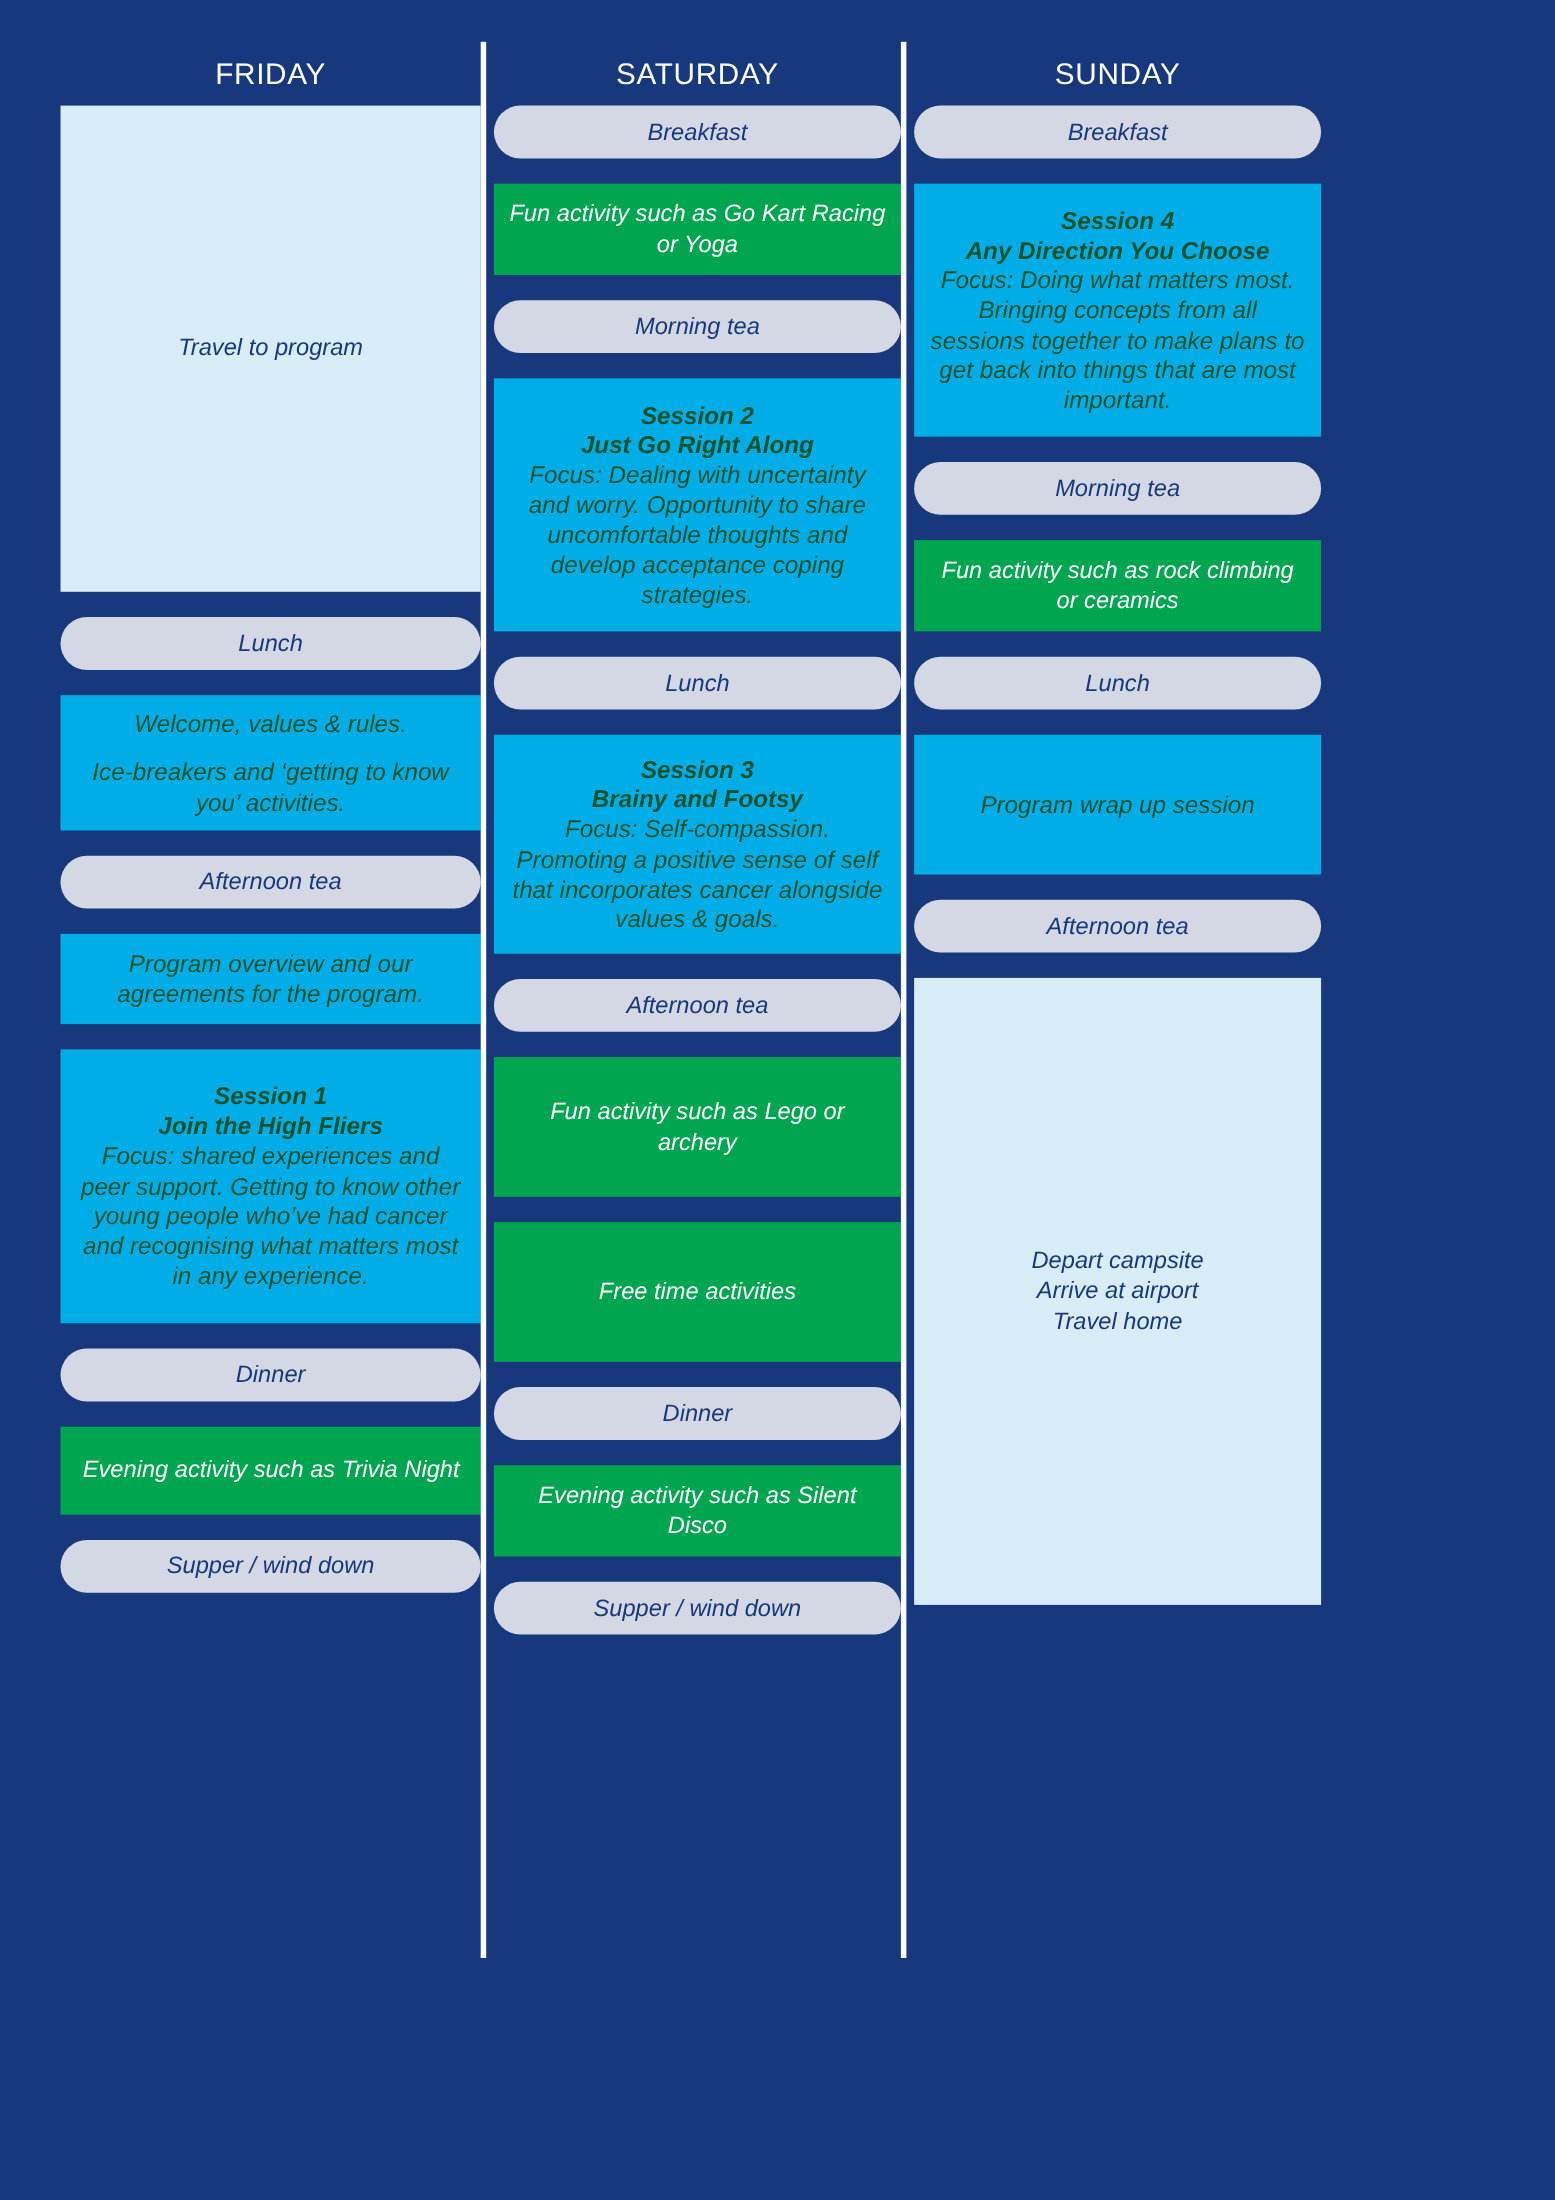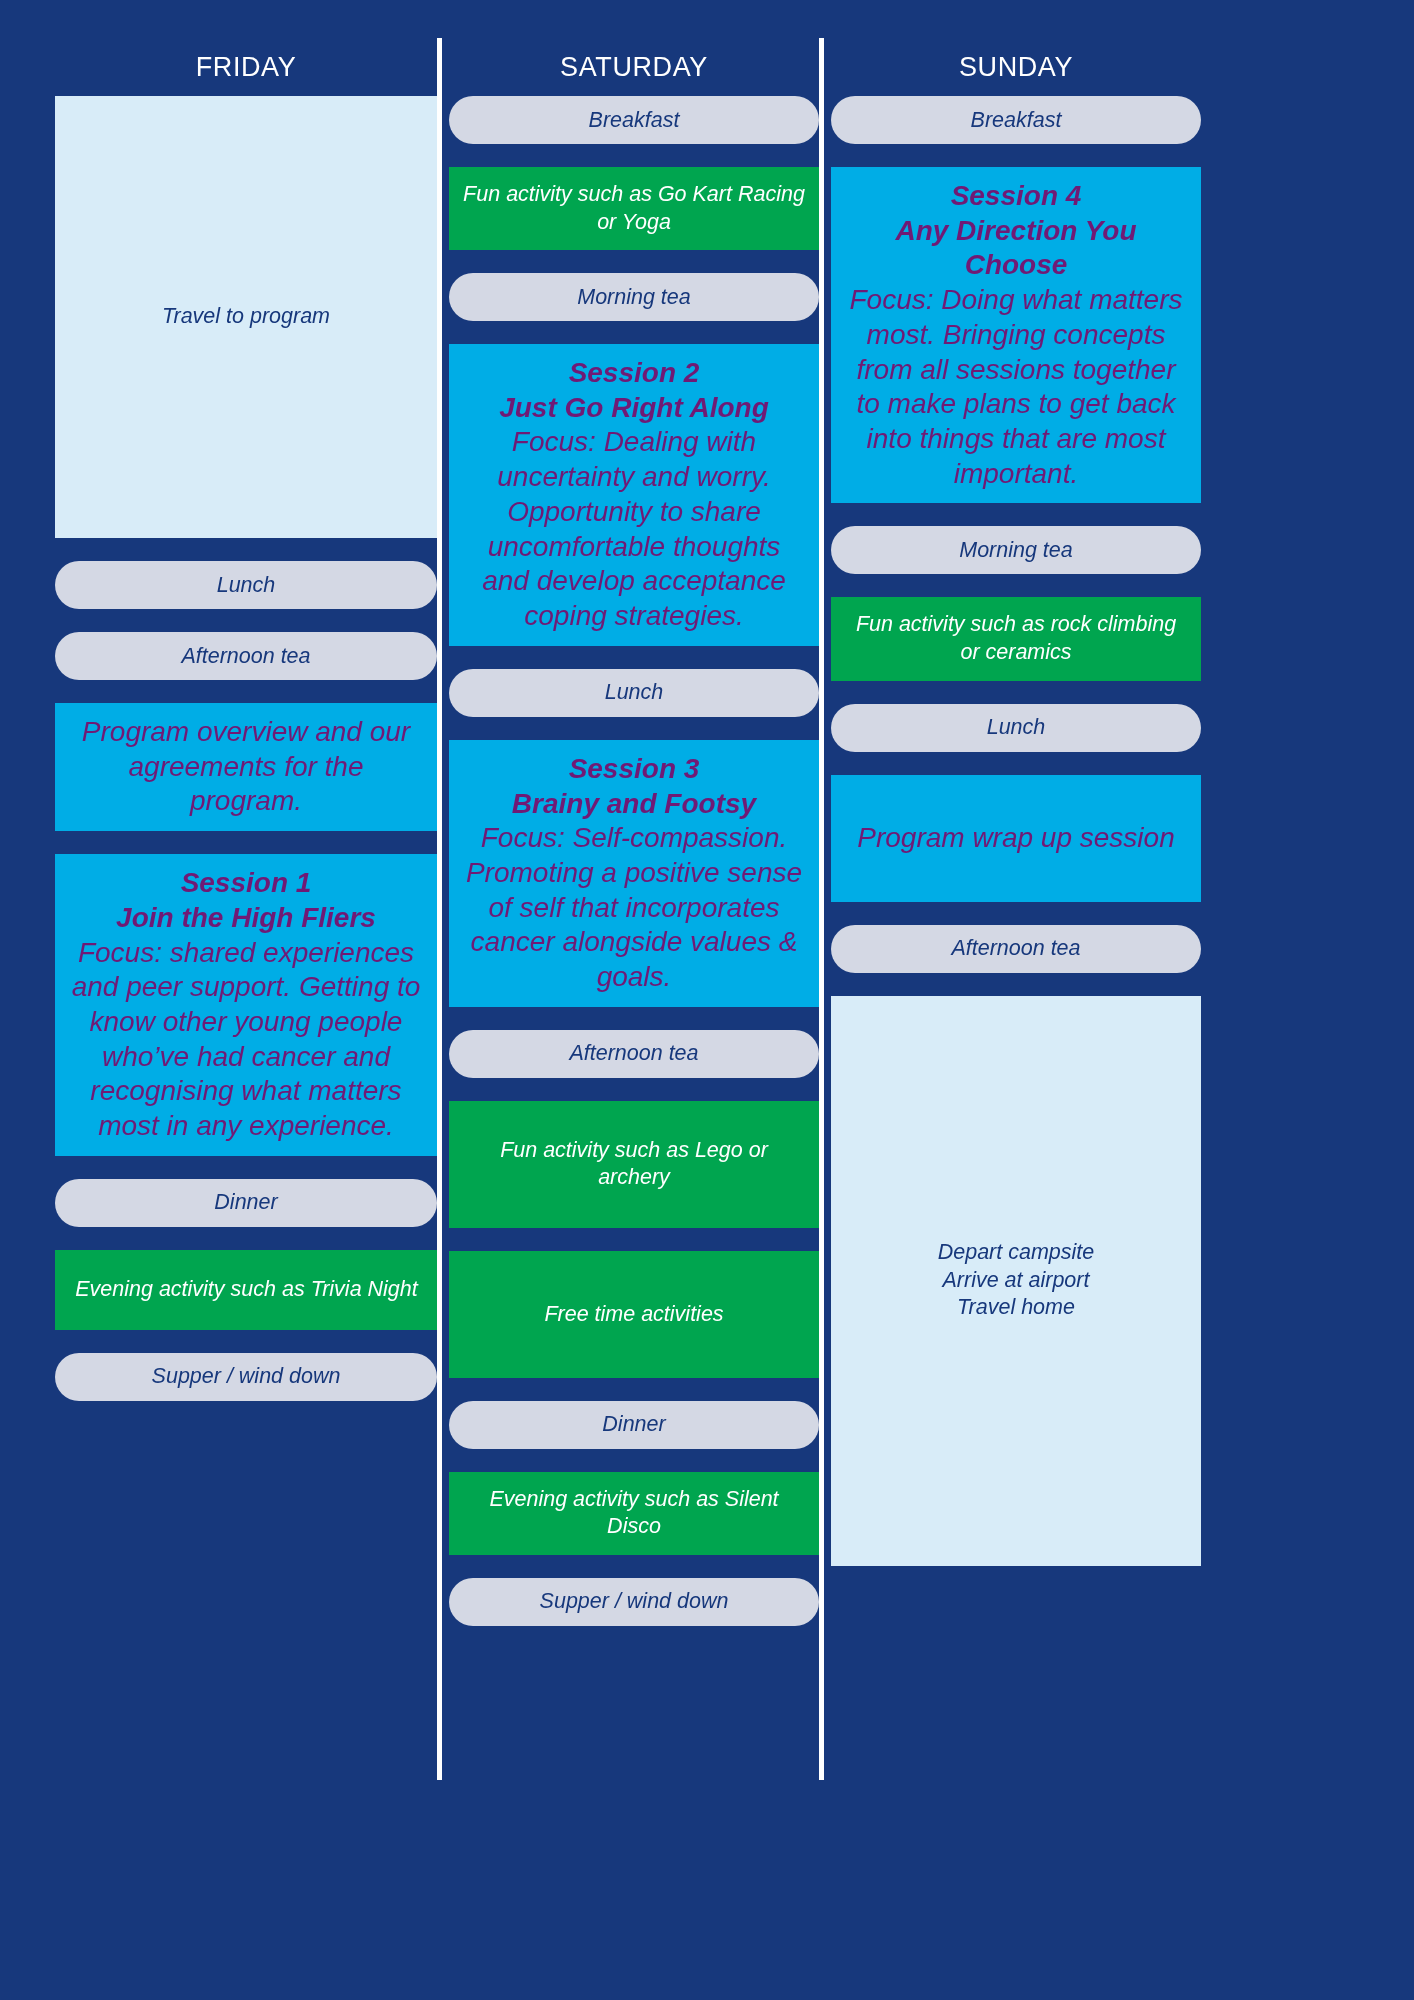--- a/index.html
+++ b/index.html
@@ -95,22 +95,22 @@
   .blk-travel {
     background: #d8ecf8;
     color: #17387c;
     font-size: 21.5px;
     padding: 18px 12px;
     line-height: 1.28;
   }
 
   .blk-session {
     background: #00ade6;
-    color: #701a75;
-    font-size: 28px;
+    color: #14532d;
+    font-size: 22px;
     padding: 12px 14px;
     line-height: 1.24;
   }
 
   .blk-activity {
     background: #00a54f;
     color: #ffffff;
     font-size: 21.5px;
     padding: 14px 14px;
     line-height: 1.28;
@@ -132,20 +132,25 @@
   <div class="columns" id="columns">
       <div class="col col-left">
         <div class="day-head">FRIDAY</div>
         <div class="stack">
           <div class="blk blk-travel" style="min-height: 442px;">
             <div class="s-body nowrap-pre">Travel to program</div>
           </div>
           <div class="blk blk-meal" style="min-height: 48px;">
             <div class="s-body nowrap-pre">Lunch</div>
           </div>
+          <div class="blk blk-session" style="min-height: 113px;">
+            <div class="s-body">Welcome, values &amp; rules.</div>
+            <div class="sp"></div>
+            <div class="s-body">Ice-breakers and ‘getting to know you’ activities.</div>
+          </div>
           <div class="blk blk-meal" style="min-height: 48px;">
             <div class="s-body nowrap-pre">Afternoon tea</div>
           </div>
           <div class="blk blk-session" style="min-height: 82px;">
             <div class="s-body">Program overview and our agreements for the program.</div>
           </div>
           <div class="blk blk-session" style="min-height: 249px;">
             <div class="s-title">Session 1</div>
             <div class="s-sub">Join the High Fliers</div>
             <div class="s-body">Focus: shared experiences and peer support. Getting to know other young people who’ve had cancer and recognising what matters most in any experience.</div>

